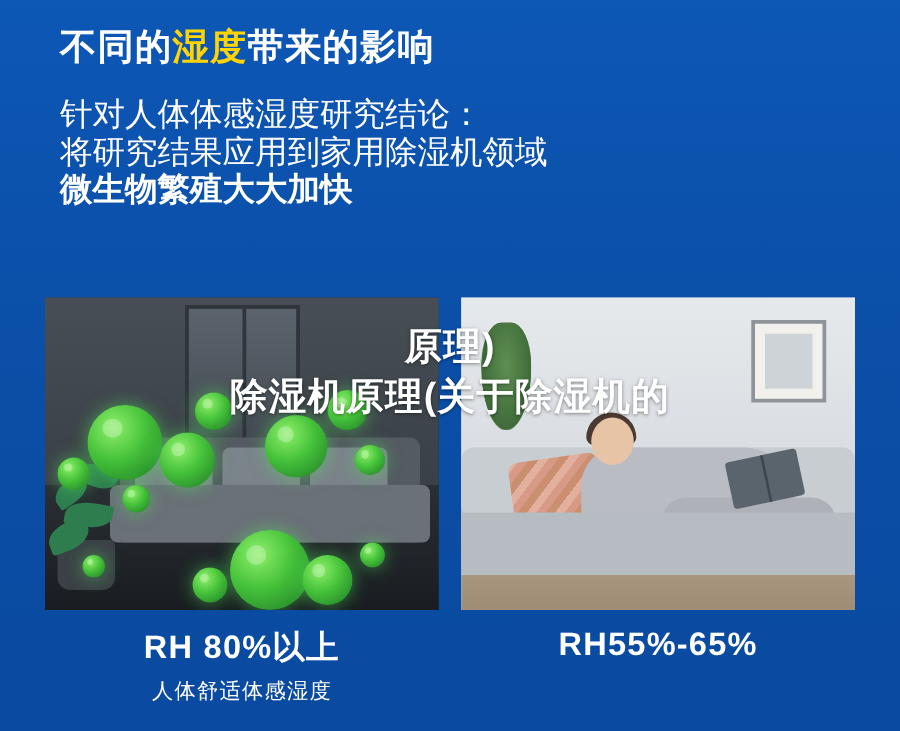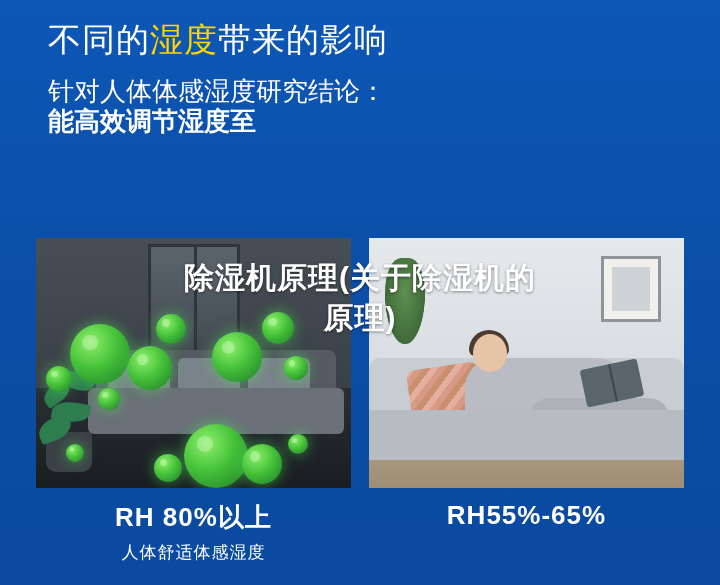--- a/index.html
+++ b/index.html
@@ -20,22 +20,22 @@
     background: linear-gradient(180deg, #0d57b5 0%, #0b4fa8 45%, #0a4aa0 100%);
     box-sizing: border-box;
     overflow: hidden;
   }
 
   
   .headline {
     position: absolute;
     left: 48px;
     top: 18px;
-    font-size: 33px;
-    font-weight: normal;
+    font-size: 29px;
+    font-weight: bold;
     color: #ffffff;
     letter-spacing: 1px;
     white-space: nowrap;
   }
   .headline .accent {
     color: #ffd400;
   }
 
   
   .intro {
@@ -297,21 +297,22 @@
 <body>
 
 <div class="poster">
 
   <div class="headline">
     <span>不同的</span><span class="accent">湿度</span><span>带来的影响</span>
   </div>
 
   <div class="intro">
     <div class="line">针对人体体感湿度研究结论：</div>
-    <div class="line bold">能高效调节湿度至</div>
+    <div class="line">将研究结果应用到家用除湿机领域</div>
+    <div class="line bold">微生物繁殖大大加快</div>
   </div>
 
   <div class="photos">
 
     <div class="photo photo-left">
       <div class="room-wall"></div>
       <div class="window"></div>
       <div class="room-floor"></div>
       <div class="couch"></div>
       <div class="cushion" style="left:72px;"></div>
@@ -352,22 +353,22 @@
       <div class="person-legs"></div>
       <div class="person-hair"></div>
       <div class="person-head"></div>
       <div class="book"></div>
       <div class="sofa-seat"></div>
     </div>
 
   </div>
 
   <div class="watermark">
+    <div>原理)</div>
     <div>除湿机原理(关于除湿机的</div>
-    <div>原理)</div>
   </div>
 
   <div class="captions">
     <div class="caption">
       <div class="big">RH 80%以上</div>
       <div class="small">人体舒适体感湿度</div>
     </div>
     <div class="caption">
       <div class="big">RH55%-65%</div>
     </div>

